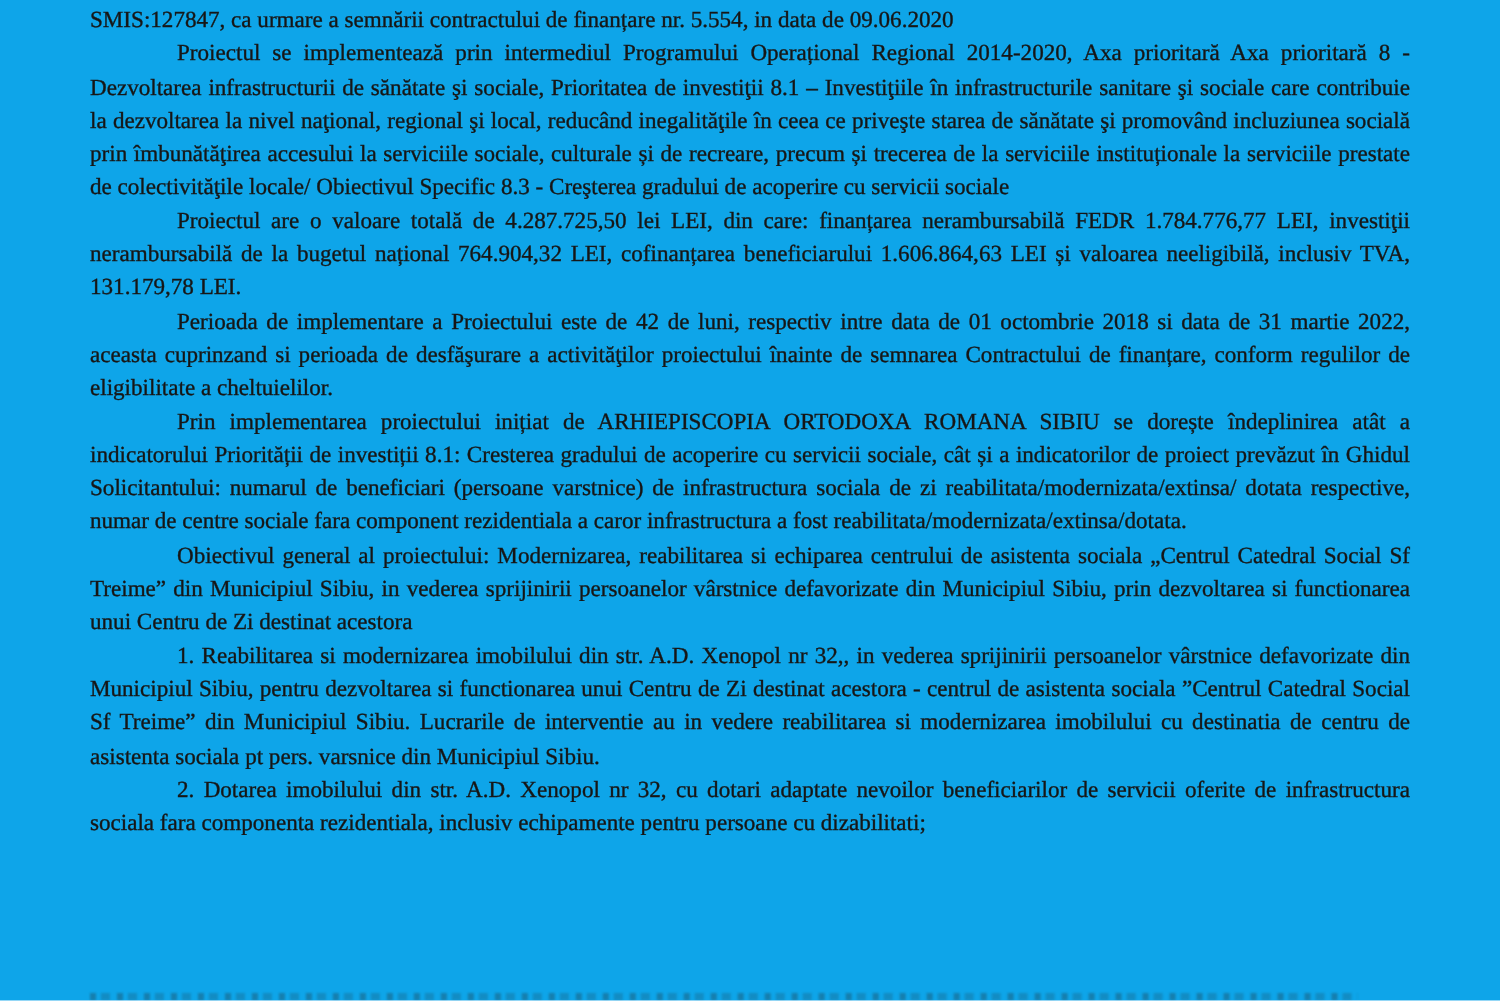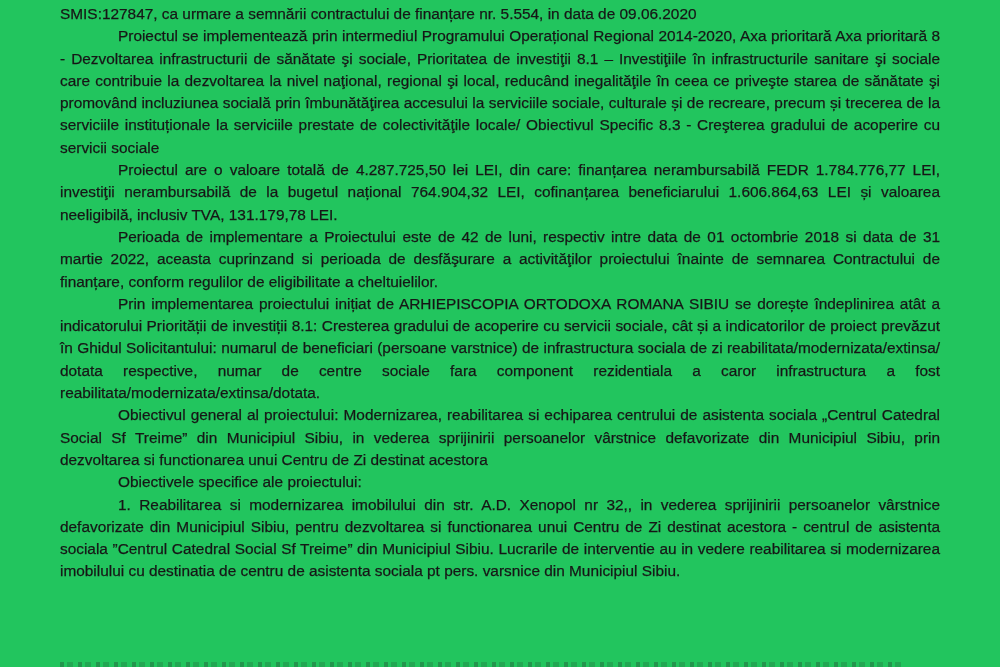--- a/index.html
+++ b/index.html
@@ -4,23 +4,23 @@
 <style>
   html, body {
     margin: 0;
     padding: 0;
     background: #ffffff;
   }
   .page {
     position: relative;
     width: 1000px;
     height: 667px;
-    background: #22c55e;
+    background: #0ea5e9;
     overflow: hidden;
-    font-family: Liberation Sans, sans-serif;
+    font-family: Liberation Serif, serif;
   }
   .text-block {
     position: absolute;
     left: 60px;
     top: 3px;
     width: 880px;
     color: #161616;
     font-size: 15.4px;
     line-height: 22.3px;
     -webkit-text-stroke: 0.25px #1a1a1a;
@@ -59,17 +59,17 @@
 <body>
 
 <div class="page">
   <div class="text-block">
     <p>SMIS:127847, ca urmare a semnării contractului de finanțare nr. 5.554, in data de 09.06.2020</p>
     <p class="indent">Proiectul se implementează prin intermediul Programului Operațional Regional 2014-2020, Axa prioritară Axa prioritară 8 - Dezvoltarea infrastructurii de sănătate şi sociale, Prioritatea de investiţii 8.1 – Investiţiile în infrastructurile sanitare şi sociale care contribuie la dezvoltarea la nivel naţional, regional şi local, reducând inegalităţile în ceea ce priveşte starea de sănătate şi promovând incluziunea socială prin îmbunătăţirea accesului la serviciile sociale, culturale și de recreare, precum și trecerea de la serviciile instituționale la serviciile prestate de colectivităţile locale/ Obiectivul Specific 8.3 - Creşterea gradului de acoperire cu servicii sociale</p>
     <p class="indent">Proiectul are o valoare totală de 4.287.725,50 lei LEI, din care: finanțarea nerambursabilă FEDR 1.784.776,77 LEI, investiţii nerambursabilă de la bugetul național 764.904,32 LEI, cofinanțarea beneficiarului 1.606.864,63 LEI și valoarea neeligibilă, inclusiv TVA, 131.179,78 LEI.</p>
     <p class="indent">Perioada de implementare a Proiectului este de 42 de luni, respectiv intre data de 01 octombrie 2018 si data de 31 martie 2022, aceasta cuprinzand si perioada de desfăşurare a activităţilor proiectului înainte de semnarea Contractului de finanțare, conform regulilor de eligibilitate a cheltuielilor.</p>
     <p class="indent">Prin implementarea proiectului inițiat de ARHIEPISCOPIA ORTODOXA ROMANA SIBIU se dorește îndeplinirea atât a indicatorului Priorității de investiții 8.1: Cresterea gradului de acoperire cu servicii sociale, cât și a indicatorilor de proiect prevăzut în Ghidul Solicitantului: numarul de beneficiari (persoane varstnice) de infrastructura sociala de zi reabilitata/modernizata/extinsa/ dotata respective, numar de centre sociale fara component rezidentiala a caror infrastructura a fost reabilitata/modernizata/extinsa/dotata.</p>
     <p class="indent">Obiectivul general al proiectului: Modernizarea, reabilitarea si echiparea centrului de asistenta sociala „Centrul Catedral Social Sf Treime” din Municipiul Sibiu, in vederea sprijinirii persoanelor vârstnice defavorizate din Municipiul Sibiu, prin dezvoltarea si functionarea unui Centru de Zi destinat acestora</p>
-    <p class="indent">Obiectivele specifice ale proiectului:</p>
     <p class="indent">1. Reabilitarea si modernizarea imobilului din str. A.D. Xenopol nr 32,, in vederea sprijinirii persoanelor vârstnice defavorizate din Municipiul Sibiu, pentru dezvoltarea si functionarea unui Centru de Zi destinat acestora - centrul de asistenta sociala ”Centrul Catedral Social Sf Treime” din Municipiul Sibiu. Lucrarile de interventie au in vedere reabilitarea si modernizarea imobilului cu destinatia de centru de asistenta sociala pt pers. varsnice din Municipiul Sibiu.</p>
+    <p class="indent">2. Dotarea imobilului din str. A.D. Xenopol nr 32, cu dotari adaptate nevoilor beneficiarilor de servicii oferite de infrastructura sociala fara componenta rezidentiala, inclusiv echipamente pentru persoane cu dizabilitati;</p>
   </div>
   <div class="clipped-line"></div>
 </div>
 
 </body></html>

